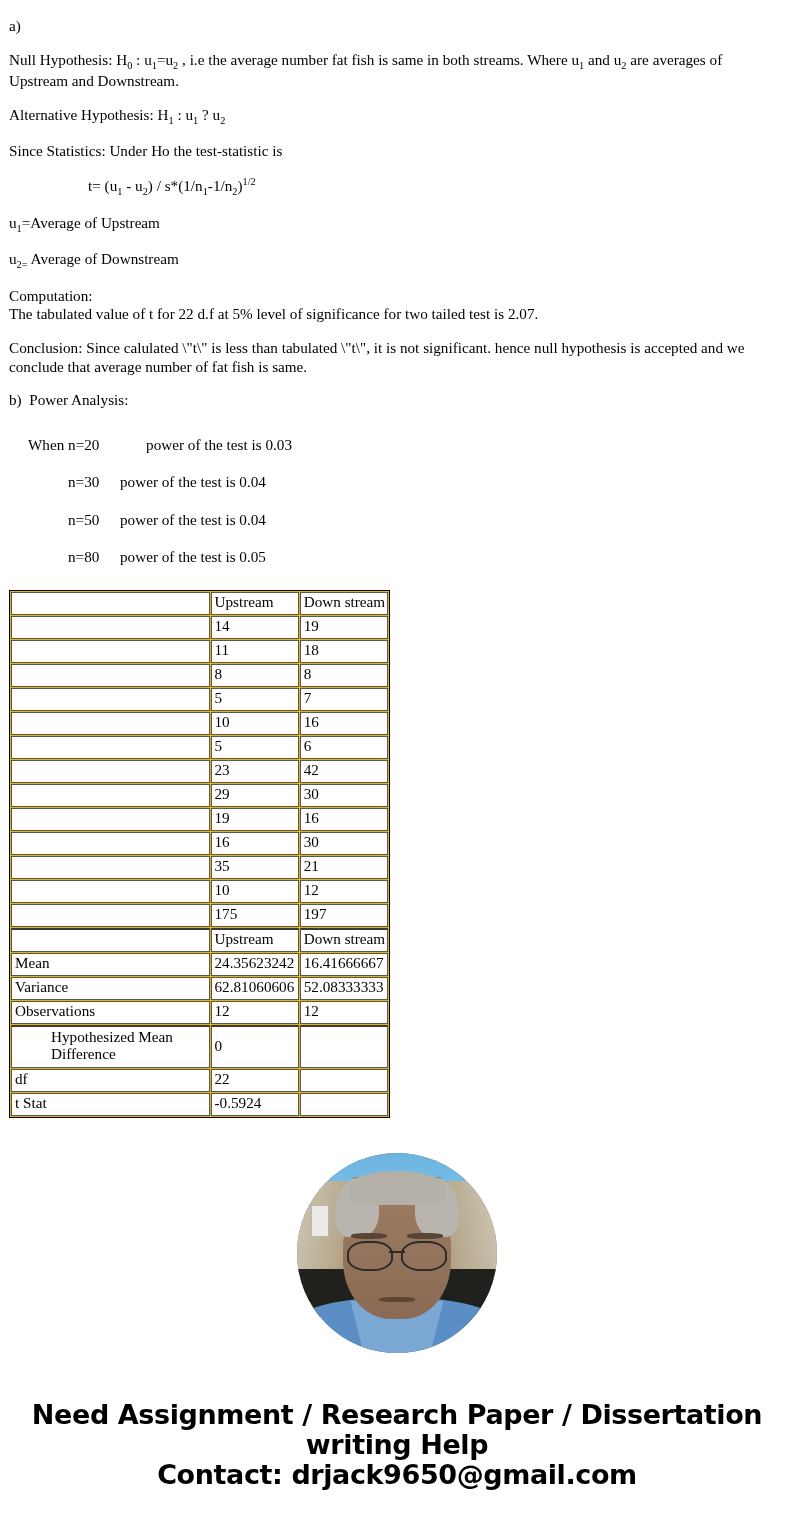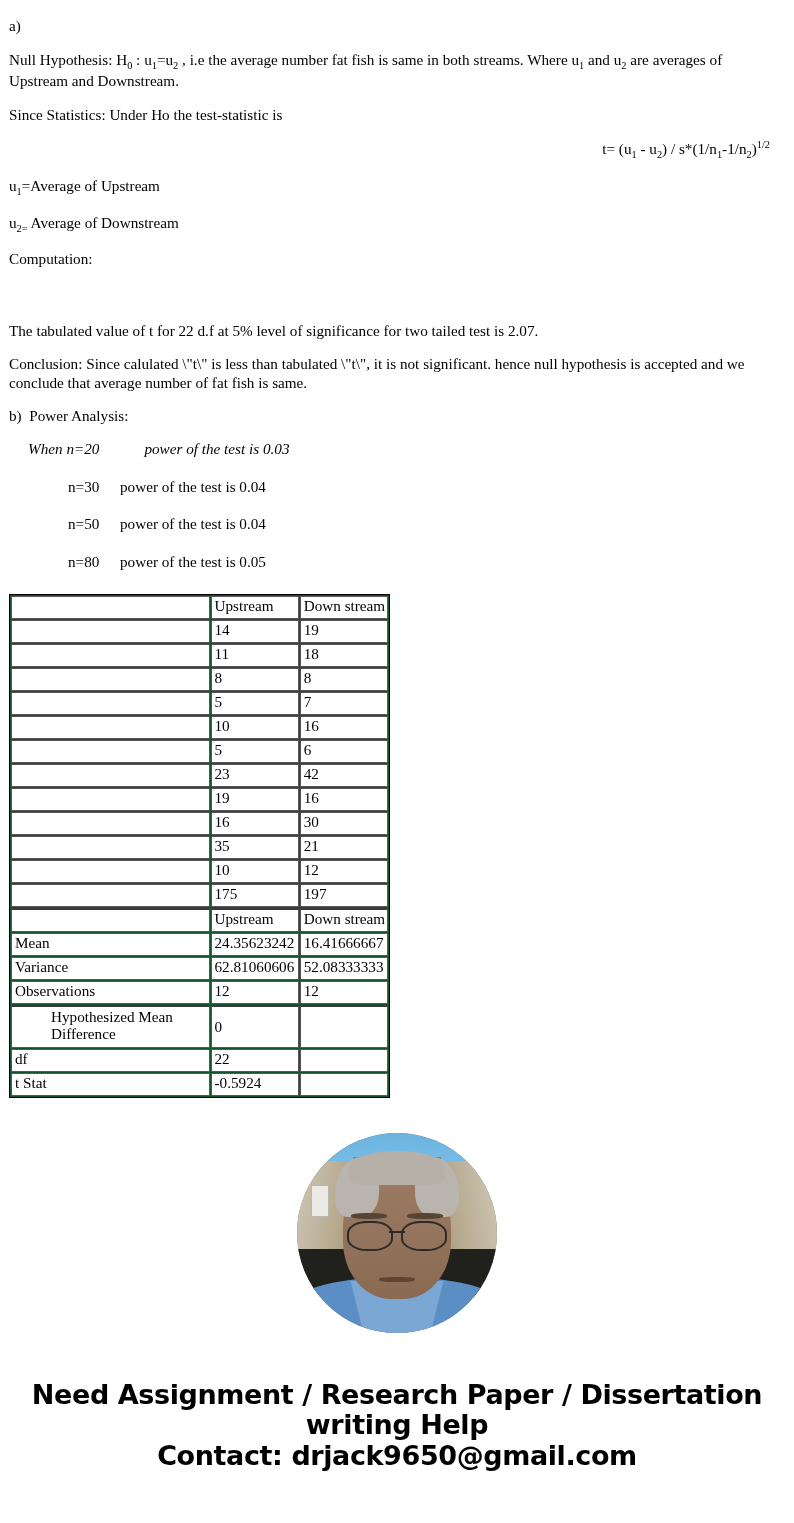--- a/index.html
+++ b/index.html
@@ -29,40 +29,40 @@
     line-height: 1.22;
     margin: 0;
     padding: 0 24px 0 9px;
   }
   .blk {
     margin-bottom: 15px;
   }
   .sup { vertical-align: super; font-size: 0.68em; }
   .sub { vertical-align: sub;   font-size: 0.68em; }
 
-  .indent-formula { padding-left: 88px; text-align: right; }
+  .indent-formula { padding-left: 88px; }
   .indent-fml2 { }
 
   
   .pa-line { font-size: 15.2px; line-height: 1.22; margin:0; }
-  .pa-1 { padding-left: 28px; font-style: italic; }
+  .pa-1 { padding-left: 28px; }
   .pa-n { padding-left: 68px; }
   .pa-gap { height: 19px; }
   .pa-lab { display:inline-block; }
   .pa-w20 { width: 78px; }
   .pa-w   { width: 52px; }
 
   
   .datatable {
     border-collapse: separate;
     border-spacing: 1px;
     margin: 0 0 0 9px;
     width: 381px;
     table-layout: fixed;
-    background: #14532d;
+    background: #eab308;
     border: 1px solid #000;
     font-size: 15.2px;
     line-height: 1.1;
   }
   .datatable td {
     border: 1px solid #575757;
     padding: 1px 2px 1px 3px;
     vertical-align: top;
     height: 19px;
     background: #fff;
@@ -194,36 +194,37 @@
 <body>
 
 <div class="page">
 
   <div class="para blk" style="padding-top:17px;">
     <span>a)</span>
   </div>
 
   <p class="para blk"><span>Null Hypothesis: H</span><span class="sub">0</span><span> : u</span><span class="sub">1</span><span>=u</span><span class="sub">2</span><span> , i.e the average number fat fish is same in both streams. Where u</span><span class="sub">1</span><span> and u</span><span class="sub">2</span><span> are averages of Upstream and Downstream.</span></p>
 
+  <p class="para blk"><span>Alternative Hypothesis: H</span><span class="sub">1</span><span> : u</span><span class="sub">1</span><span> ? u</span><span class="sub">2</span></p>
 
   <p class="para blk">Since Statistics: Under Ho the test-statistic is</p>
 
   <p class="para blk indent-formula"><span>t= (u</span><span class="sub">1</span><span> - u</span><span class="sub">2</span><span>) / s*(1/n</span><span class="sub">1</span><span>-1/n</span><span class="sub">2</span><span>)</span><span class="sup">1/2</span></p>
 
   <p class="para blk indent-fml2"><span>u</span><span class="sub">1</span><span>=Average of Upstream</span></p>
 
   <p class="para blk indent-fml2"><span>u</span><span class="sub">2=</span><span> Average of Downstream</span></p>
 
-  <p class="para" style="margin-bottom:53px;">Computation:</p>
+  <p class="para" style="">Computation:</p>
 
   <p class="para blk">The tabulated value of t for 22 d.f at 5% level of significance for two tailed test is 2.07.</p>
 
   <p class="para blk">Conclusion: Since calulated \"t\" is less than tabulated \"t\", it is not significant. hence null hypothesis is accepted and we conclude that average number of fat fish is same.</p>
 
-  <p class="para" style="margin-bottom:14px;"><span>b)</span><span>&nbsp;&nbsp;</span><span>Power Analysis:</span></p>
+  <p class="para" style="margin-bottom:26px;"><span>b)</span><span>&nbsp;&nbsp;</span><span>Power Analysis:</span></p>
 
   <div>
     <p class="pa-line pa-1"><span>When </span><span class="pa-lab pa-w20">n=20</span><span>power of the test is 0.03</span></p>
     <div class="pa-gap"></div>
     <p class="pa-line pa-n"><span class="pa-lab pa-w">n=30</span><span>power of the test is 0.04</span></p>
     <div class="pa-gap"></div>
     <p class="pa-line pa-n"><span class="pa-lab pa-w">n=50</span><span>power of the test is 0.04</span></p>
     <div class="pa-gap"></div>
     <p class="pa-line pa-n"><span class="pa-lab pa-w">n=80</span><span>power of the test is 0.05</span></p>
   </div>
@@ -269,20 +270,25 @@
         </tr>
         <tr>
           <td class="blank"></td>
           <td>5</td>
           <td>6</td>
         </tr>
         <tr>
           <td class="blank"></td>
           <td>23</td>
           <td>42</td>
+        </tr>
+        <tr>
+          <td class="blank"></td>
+          <td>29</td>
+          <td>30</td>
         </tr>
         <tr>
           <td class="blank"></td>
           <td>19</td>
           <td>16</td>
         </tr>
         <tr>
           <td class="blank"></td>
           <td>16</td>
           <td>30</td>

